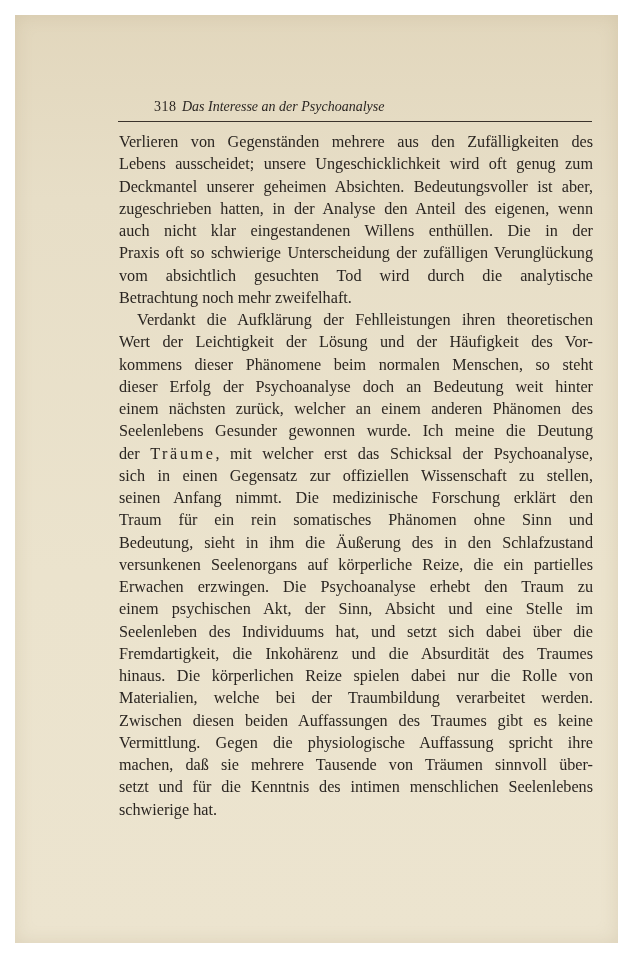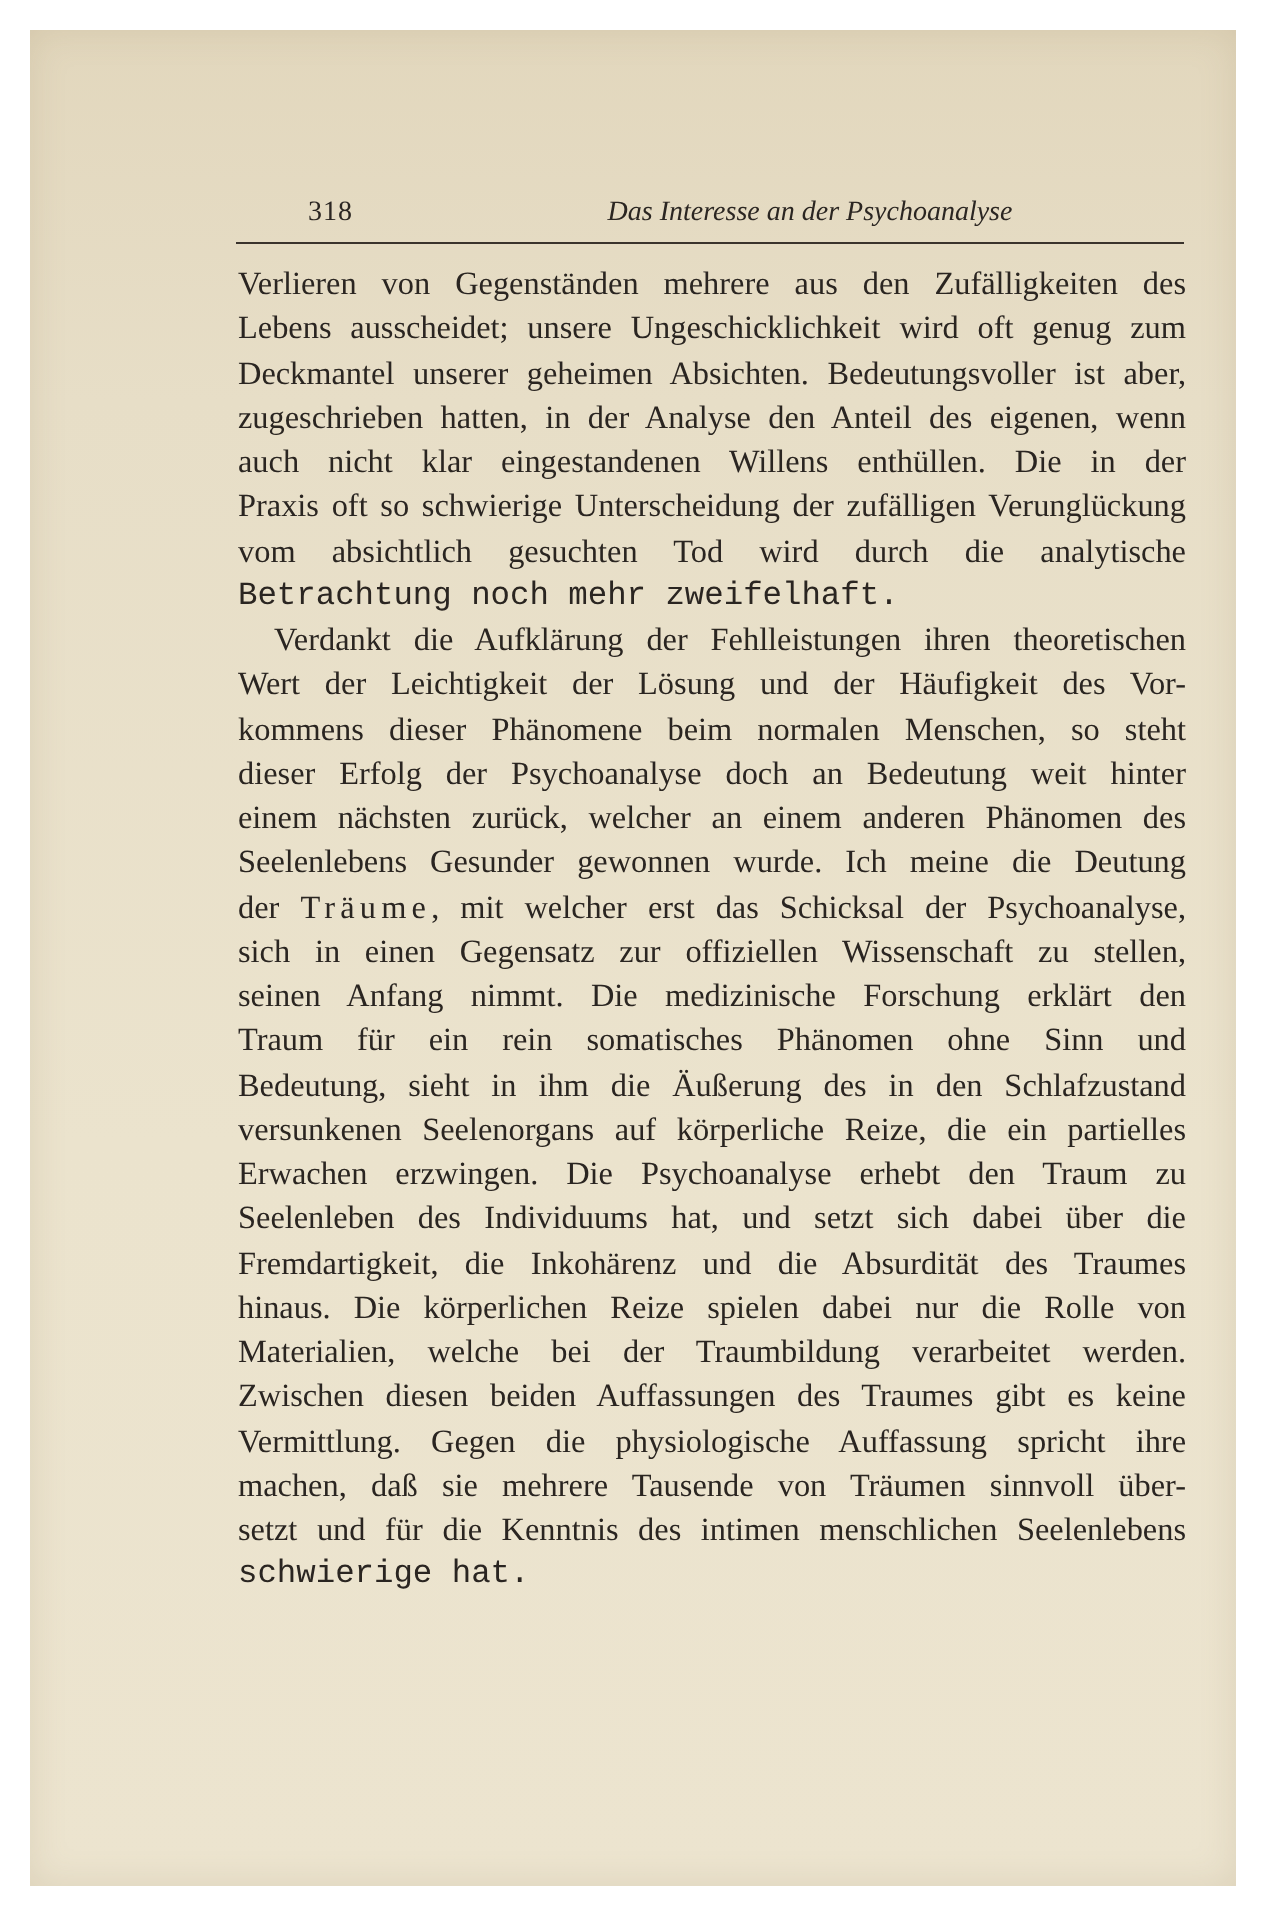--- a/index.html
+++ b/index.html
@@ -13,39 +13,39 @@
       box-shadow: inset 0 0 18px rgba(150,130,90,0.18);
     }
     .header {
       position: absolute; left: 103px; top: 84px; width: 474px; height: 20px;
       font-family: "Liberation Serif", serif; color: #2b2622; margin-left: 36px;
     }
     .page-number {
       position: absolute; left: 0; top: 0; font-size: 14px; letter-spacing: 0.5px;
     }
     .running-head {
-      position: absolute; left: 0; right: 0; top: 0; text-align: center;
+      position: absolute; left: 0; right: 0; top: 0; 
       font-style: italic; font-size: 14px; padding-left: 28px;
     }
     .rule {
       position: absolute; left: 103px; top: 106px; width: 474px; height: 0;
       border-top: 1.4px solid #3a332c;
     }
     .body-text {
       position: absolute; left: 104px; top: 116px; width: 474px;
       font-family: "Liberation Serif", serif; font-size: 16.2px; line-height: 22.25px;
       color: #2a2521;
     }
     .line {
       display: block; white-space: nowrap;
       text-align: justify; text-align-last: justify;
       height: 22.25px;
     }
     .line.indent { padding-left: 18px; }
-    .line.last { text-align-last: left; font-family: Liberation Mono, monospace; }
+    .line.last { text-align-last: left; }
     .spaced { letter-spacing: 2.6px; margin-top: 42px; }
   </style>
 </head>
 <body>
 
 <div class="page">
   <div class="header">
     <span class="page-number">318</span>
     <span class="running-head">Das Interesse an der Psychoanalyse</span>
   </div>
@@ -69,20 +69,21 @@
         <span class="line">dieser Erfolg der Psychoanalyse doch an Bedeutung weit hinter</span>
         <span class="line">einem nächsten zurück, welcher an einem anderen Phänomen des</span>
         <span class="line">Seelenlebens Gesunder gewonnen wurde. Ich meine die Deutung</span>
         <span class="line">der <span class="spaced">Träume</span>, mit welcher erst das Schicksal der Psychoanalyse,</span>
         <span class="line">sich in einen Gegensatz zur offiziellen Wissenschaft zu stellen,</span>
         <span class="line">seinen Anfang nimmt. Die medizinische Forschung erklärt den</span>
         <span class="line">Traum für ein rein somatisches Phänomen ohne Sinn und</span>
         <span class="line">Bedeutung, sieht in ihm die Äußerung des in den Schlafzustand</span>
         <span class="line">versunkenen Seelenorgans auf körperliche Reize, die ein partielles</span>
         <span class="line">Erwachen erzwingen. Die Psychoanalyse erhebt den Traum zu</span>
+        <span class="line">einem psychischen Akt, der Sinn, Absicht und eine Stelle im</span>
         <span class="line">Seelenleben des Individuums hat, und setzt sich dabei über die</span>
         <span class="line">Fremdartigkeit, die Inkohärenz und die Absurdität des Traumes</span>
         <span class="line">hinaus. Die körperlichen Reize spielen dabei nur die Rolle von</span>
         <span class="line">Materialien, welche bei der Traumbildung verarbeitet werden.</span>
         <span class="line">Zwischen diesen beiden Auffassungen des Traumes gibt es keine</span>
         <span class="line">Vermittlung. Gegen die physiologische Auffassung spricht ihre</span>
         <span class="line">machen, daß sie mehrere Tausende von Träumen sinnvoll über-</span>
         <span class="line">setzt und für die Kenntnis des intimen menschlichen Seelenlebens</span>
         <span class="line last">schwierige hat.</span>
       </div>

